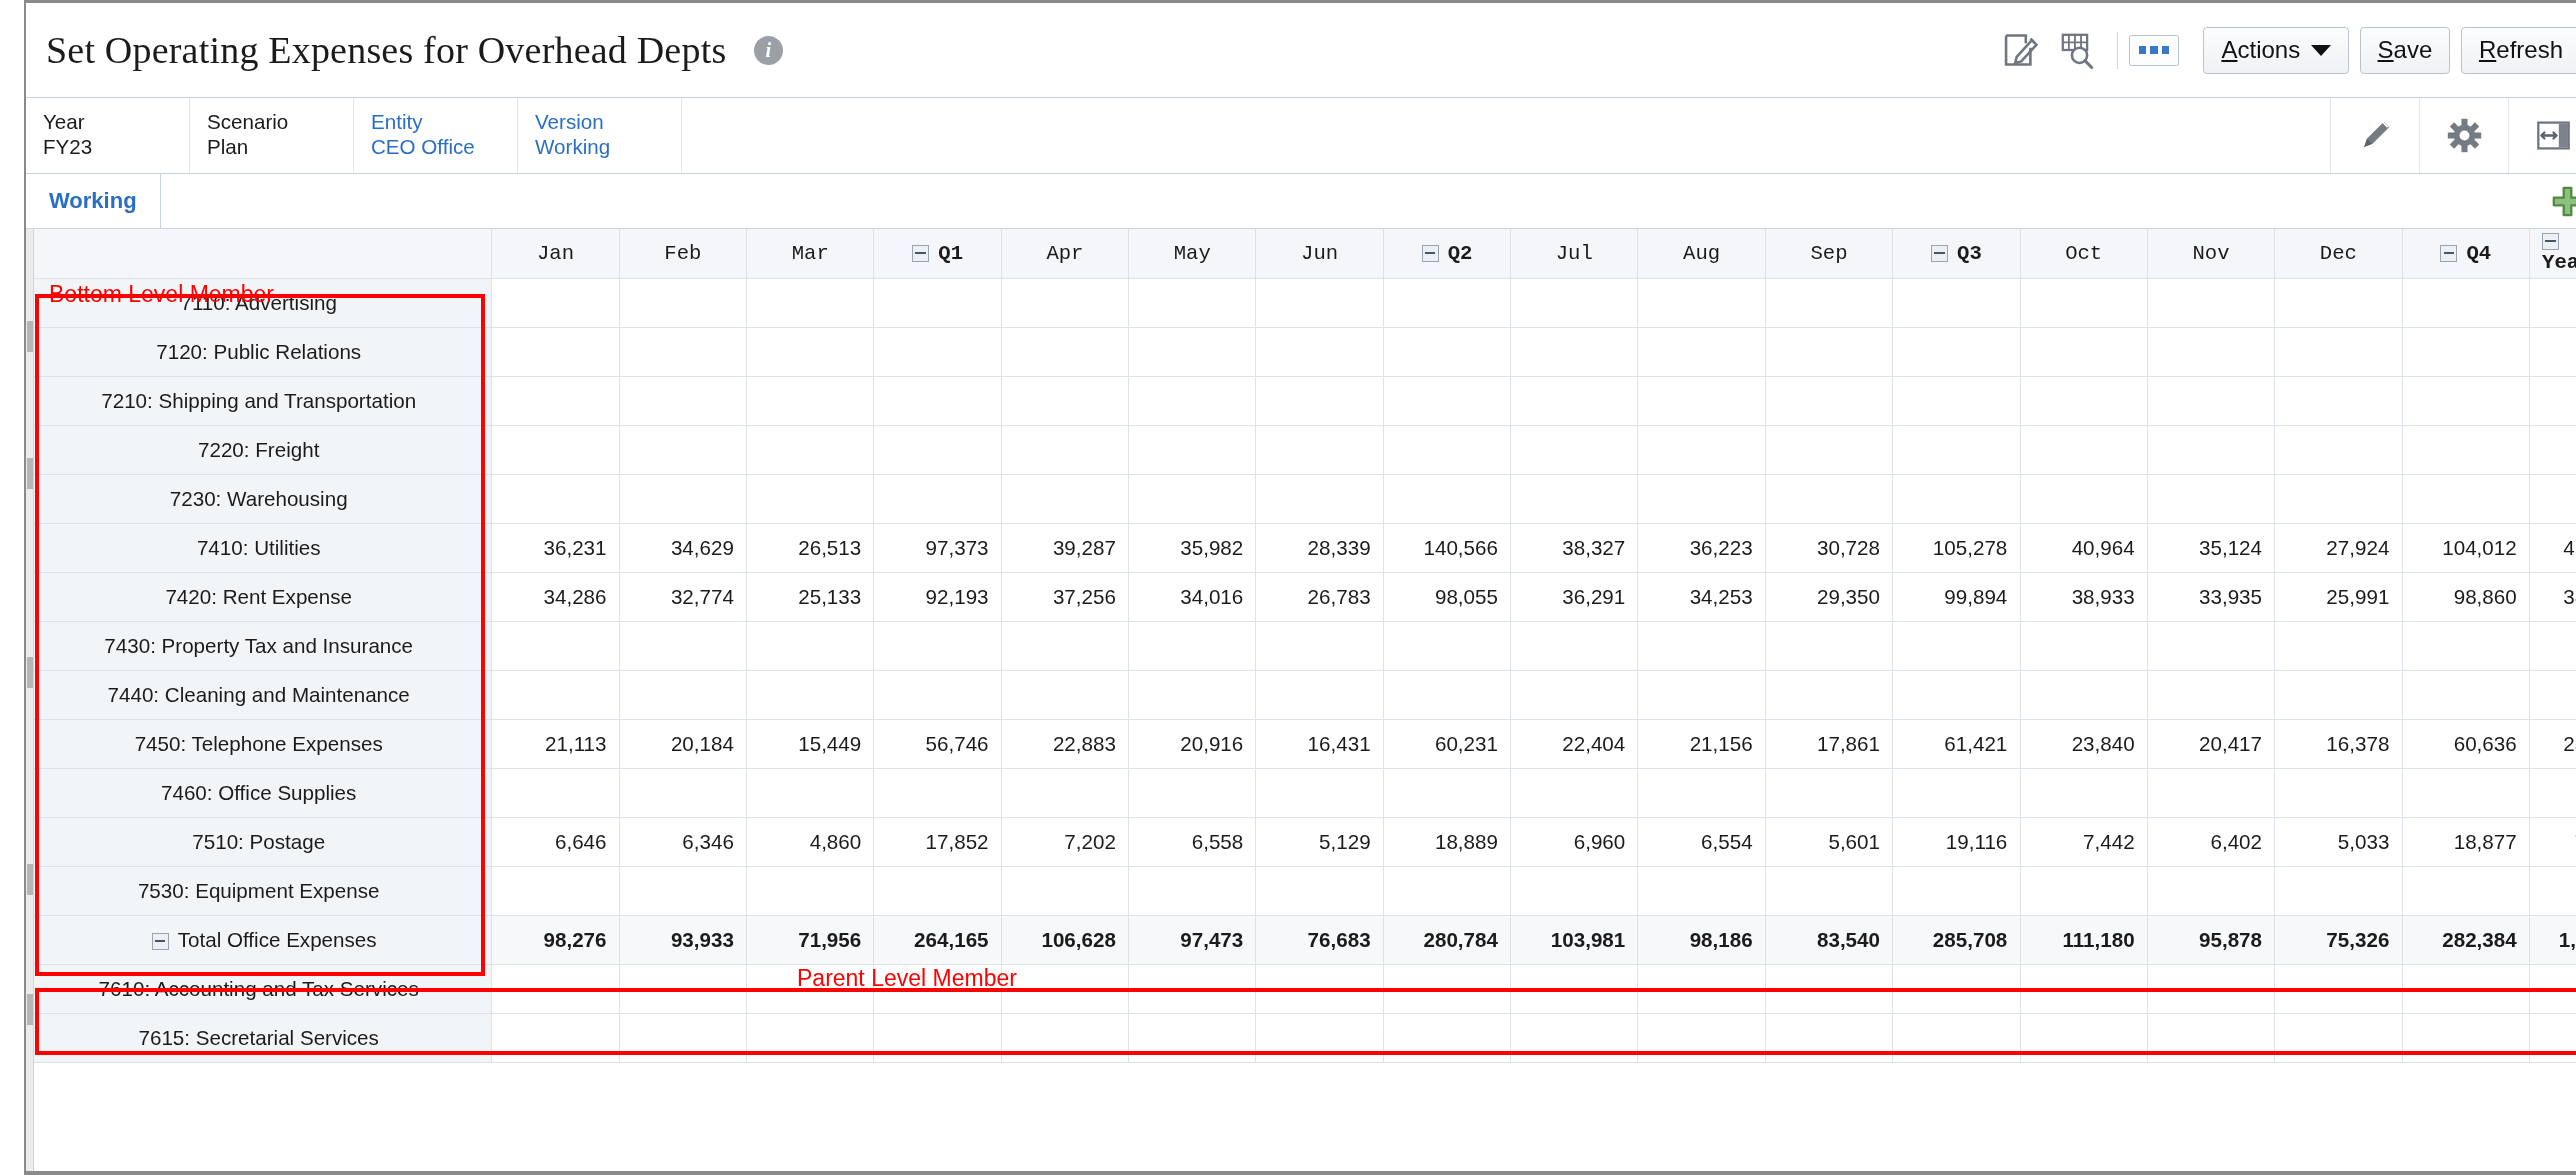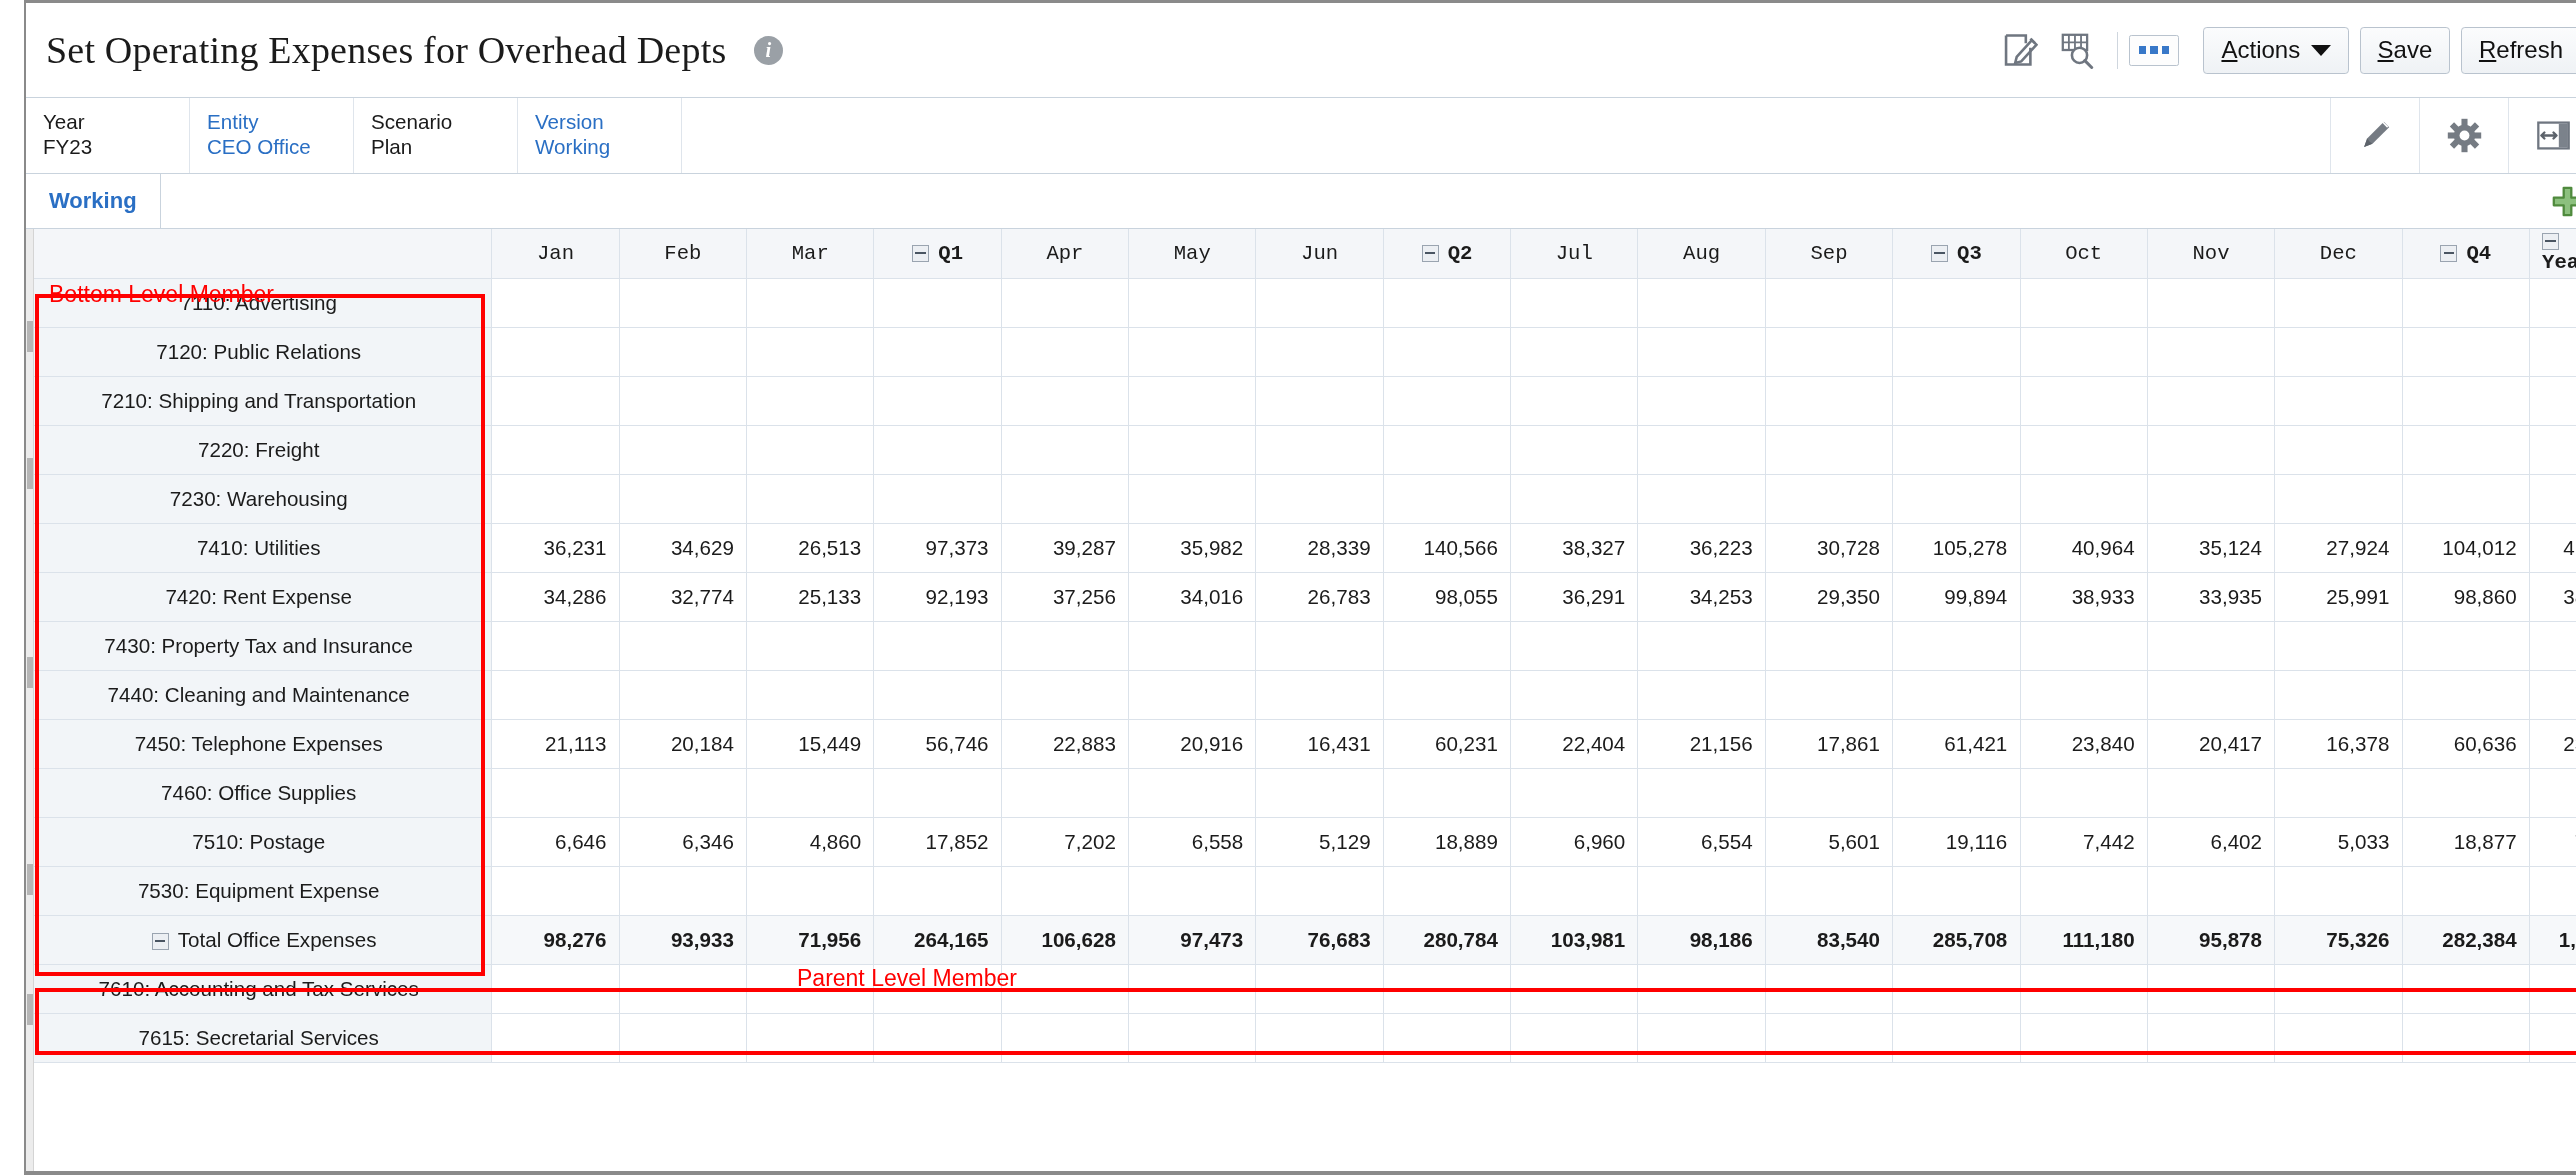--- a/index.html
+++ b/index.html
@@ -267,27 +267,27 @@
         <span><u>R</u>efresh</span>
       </span>
     </div>
   </div>
 
   <div class="povbar">
     <div class="pov-cell">
       <span class="dim">Year</span>
       <span class="val">FY23</span>
     </div>
+    <div class="pov-cell">
+      <span class="dim">Scenario</span>
+      <span class="val">Plan</span>
+    </div>
     <div class="pov-cell link">
       <span class="dim">Entity</span>
       <span class="val">CEO Office</span>
-    </div>
-    <div class="pov-cell">
-      <span class="dim">Scenario</span>
-      <span class="val">Plan</span>
     </div>
     <div class="pov-cell link">
       <span class="dim">Version</span>
       <span class="val">Working</span>
     </div>
     <div class="pov-spacer"></div>
 
     <div class="pov-icon">
       <svg width="41" height="41" viewBox="0 0 54 54">
         <path d="M12 42 l4 -11 l22 -22 l7 7 l-22 22 z" fill="#757b83"></path>

